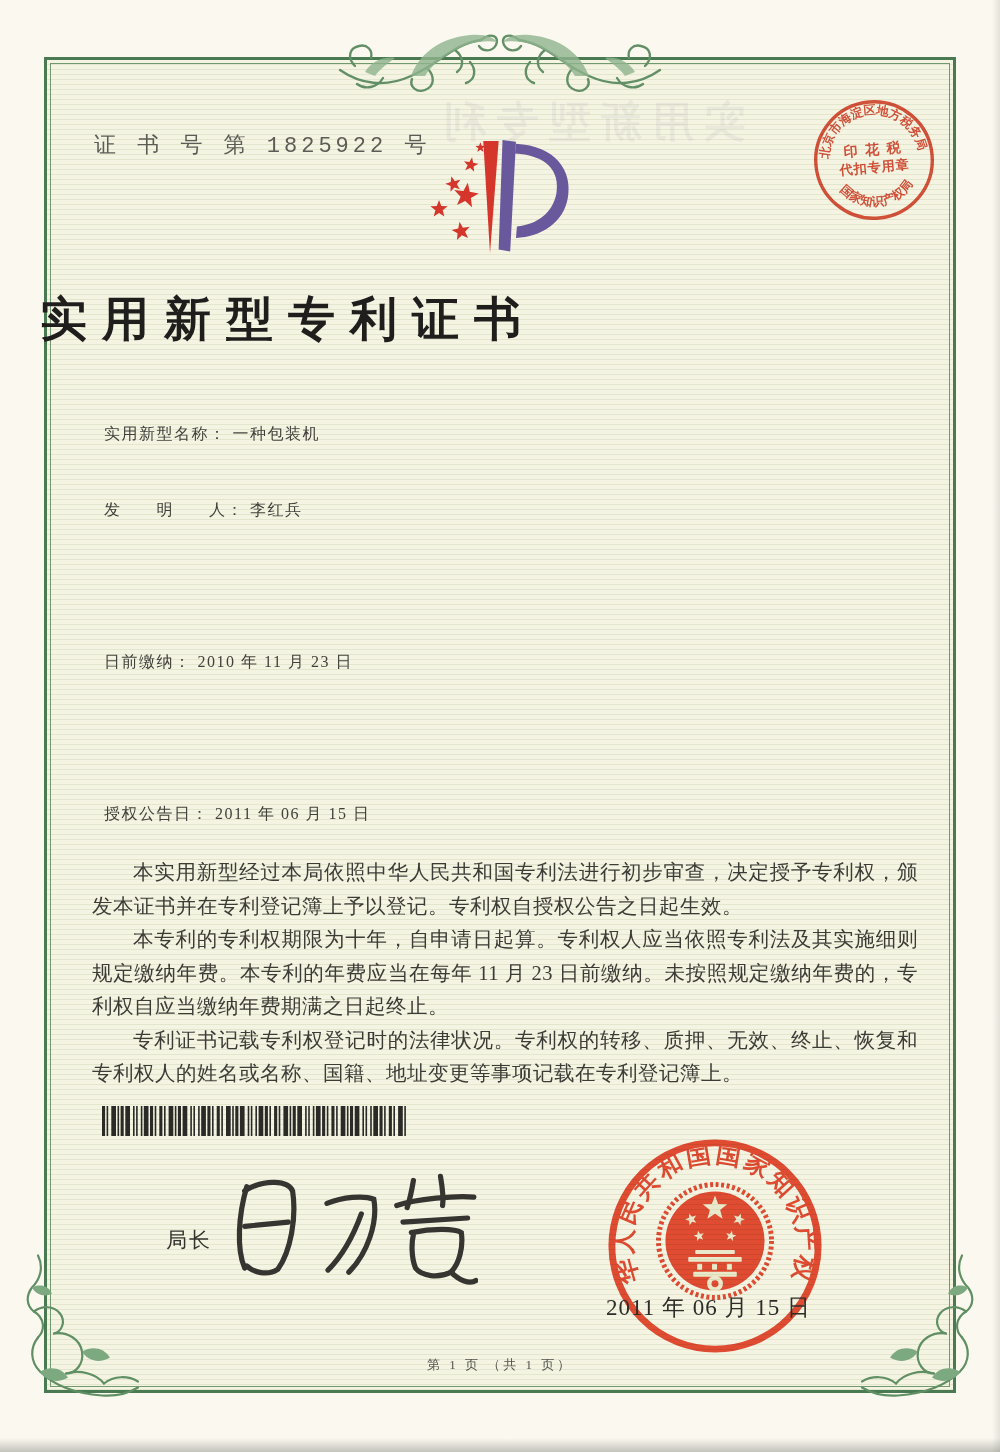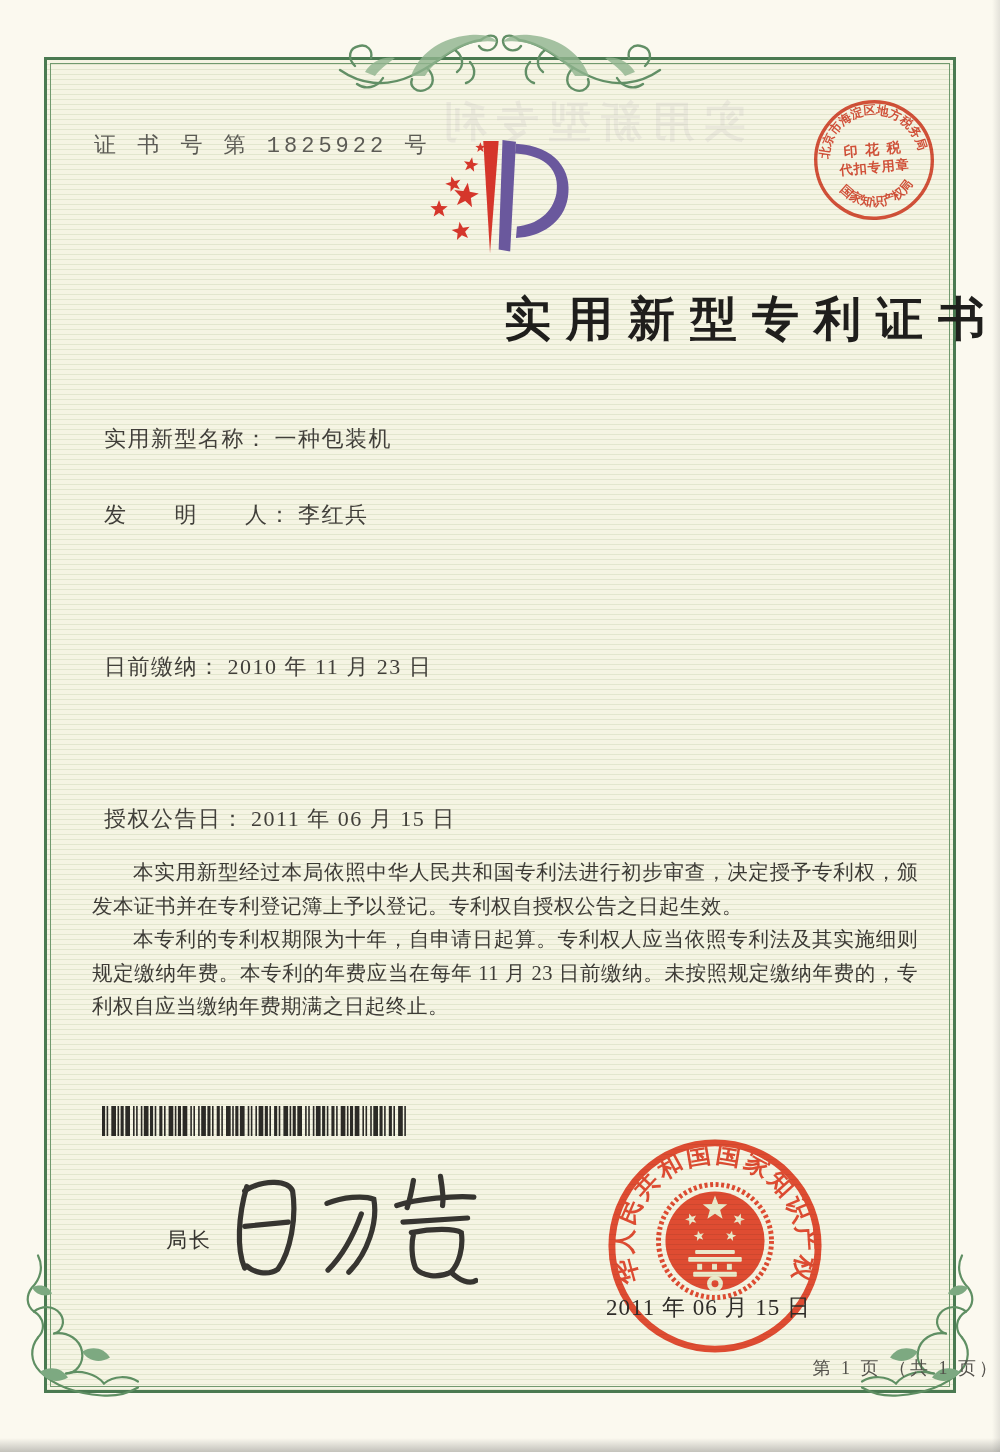--- a/index.html
+++ b/index.html
@@ -25,45 +25,45 @@
   .frame::before{content:"";position:absolute;inset:3px;border:1px solid #71996f;pointer-events:none;}
 
   .ornament{position:absolute;pointer-events:none;}
   .corner-right{transform:scaleX(-1);}
 
   .cert-number{position:absolute;left:94px;top:130px;font-size:22px;color:#5c5b55;
     letter-spacing:4px;font-family:Liberation Mono, monospace;}
   .ghost-title{position:absolute;left:355px;top:94px;width:470px;text-align:center;
     font-size:42px;font-weight:bold;letter-spacing:10px;color:#8d86a0;opacity:0.10;
     transform:scaleX(-1);}
-  .doc-title{position:absolute;left:0;right:0;top:288px;text-align:right;
+  .doc-title{position:absolute;left:0;right:0;top:288px;text-align:left;
     font-size:47px;font-weight:bold;color:#1f1e1c;letter-spacing:15px;margin-left:40px;}
 
-  .field-row{position:absolute;left:104px;font-size:22px;color:#413f3a;letter-spacing:1.5px;white-space:nowrap;}
+  .field-row{position:absolute;left:104px;font-size:16px;color:#413f3a;letter-spacing:1.5px;white-space:nowrap;}
   .field-row .fv{margin-left:6px;}
   .f0{top:424px}.f1{top:500px}.f2{top:576px}.f3{top:652px}.f4{top:728px}.f5{top:804px}
 
   .body-text{position:absolute;left:92px;top:856px;width:826px;
     font-size:20.5px;line-height:33.5px;color:#3d3b36;text-align:justify;letter-spacing:0.5px;font-family:Liberation Serif, serif;}
   .body-text p{margin:0;text-indent:2em;}
 
   .barcode{position:absolute;left:100px;top:1106px;width:308px;height:30px;}
 
   .sig-label{position:absolute;left:166px;top:1226px;font-size:21px;color:#34322e;letter-spacing:2px;}
   .sig-svg{position:absolute;left:228px;top:1168px;}
 
   .seal{position:absolute;left:601px;top:1132px;mix-blend-mode:multiply;opacity:.95;}
   .seal-date{position:absolute;left:606px;top:1292px;width:230px;font-size:23px;color:#2f2d29;
     letter-spacing:1px;white-space:nowrap;z-index:5;}
 
   .tax-stamp{position:absolute;left:806px;top:92px;transform:rotate(-5deg);
     mix-blend-mode:multiply;opacity:.92;z-index:4;}
 
-  .footer{position:absolute;left:0;right:0;top:1356px;text-align:right;
-    font-size:18px;color:#54524c;letter-spacing:3px;}
+  .footer{position:absolute;left:0;right:0;top:1356px;text-align:center;
+    font-size:13px;color:#54524c;letter-spacing:3px;}
 </style>
 </head>
 <body>
 
 <svg width="0" height="0" style="position:absolute">
   <defs>
     <path id="star" d="M0,-10 L2.47,-3.40 L9.51,-3.09 L3.99,1.30 L5.88,8.09 L0,4.2 L-5.88,8.09 L-3.99,1.30 L-9.51,-3.09 L-2.47,-3.40 Z"></path>
   </defs>
 </svg>
 
@@ -142,20 +142,21 @@
   <div class="field-row f3">
     <span class="fl">日前缴纳：</span><span class="fv">2010 年 11 月 23 日</span>
   </div>
   <div class="field-row f5">
     <span class="fl">授权公告日：</span><span class="fv">2011 年 06 月 15 日</span>
   </div>
 
   <div class="body-text">
     <p>本实用新型经过本局依照中华人民共和国专利法进行初步审查，决定授予专利权，颁发本证书并在专利登记簿上予以登记。专利权自授权公告之日起生效。</p>
     <p>本专利的专利权期限为十年，自申请日起算。专利权人应当依照专利法及其实施细则规定缴纳年费。本专利的年费应当在每年 11 月 23 日前缴纳。未按照规定缴纳年费的，专利权自应当缴纳年费期满之日起终止。</p>
+    <p>专利证书记载专利权登记时的法律状况。专利权的转移、质押、无效、终止、恢复和专利权人的姓名或名称、国籍、地址变更等事项记载在专利登记簿上。</p>
   </div>
 
   <svg class="barcode" viewBox="0 0 308 30" preserveAspectRatio="none">
       <rect x="2.0" y="0" width="3.1" height="30" fill="#2b2a26"></rect>
       <rect x="6.6" y="0" width="1.6" height="30" fill="#2b2a26"></rect>
       <rect x="11.3" y="0" width="4.7" height="30" fill="#2b2a26"></rect>
       <rect x="17.5" y="0" width="1.6" height="30" fill="#2b2a26"></rect>
       <rect x="20.6" y="0" width="3.1" height="30" fill="#2b2a26"></rect>
       <rect x="25.3" y="0" width="4.7" height="30" fill="#2b2a26"></rect>
       <rect x="33.0" y="0" width="1.6" height="30" fill="#2b2a26"></rect>

